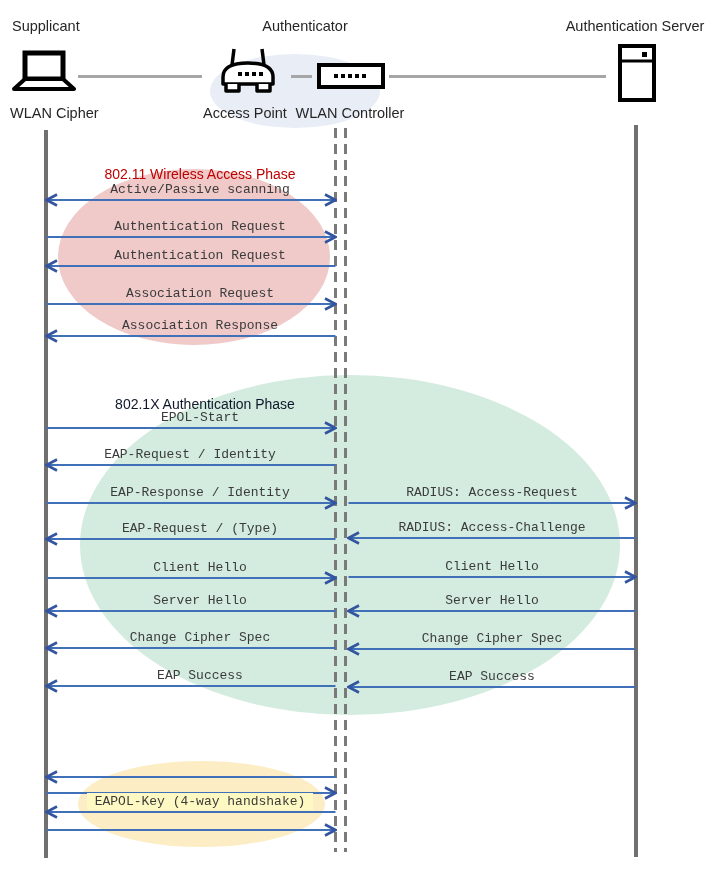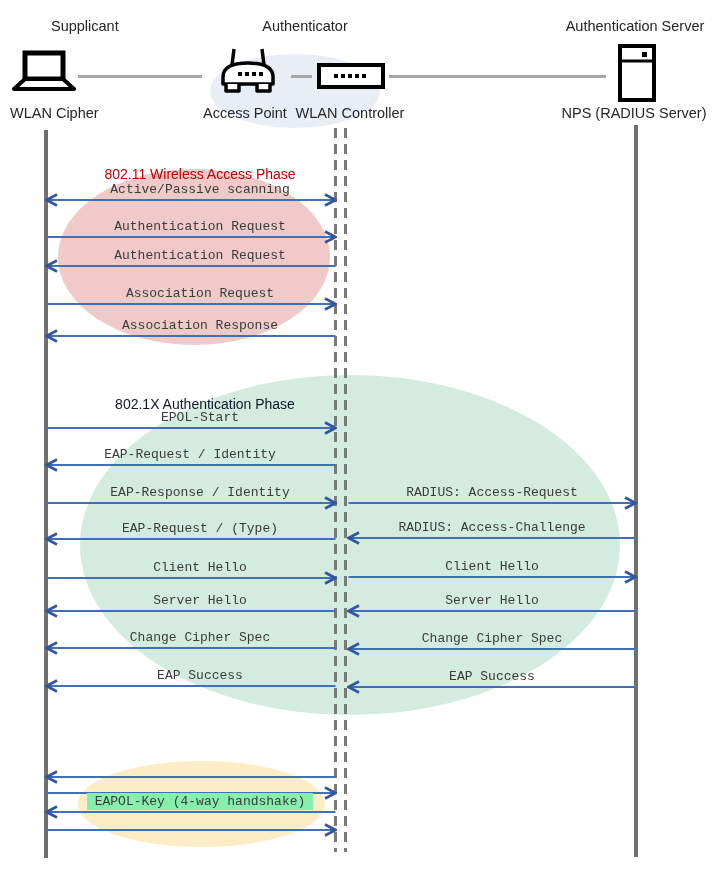--- a/index.html
+++ b/index.html
@@ -29,34 +29,34 @@
 
   .phase-title{position:absolute;font-size:14px;white-space:nowrap;text-align:center;margin-top:20px;}
   .phase-title.red{color:#C00000;}
   .phase-title.green{color:#0f172a;line-height:16px;}
   .phase-title.orange{color:#ED7D31;line-height:17px;}
 
   .msg-label{
     position:absolute;font-size:13px;color:#3B3B3B;text-align:center;
     height:16px;line-height:16px;white-space:nowrap;font-family:Liberation Mono, monospace;
   }
-  .msg-label .boxed{background:#86efac;padding:1px 8px;}
+  .msg-label .boxed{background:#fef9c3;padding:1px 8px;}
   .msg-arrow{position:absolute;overflow:visible;}
 </style>
 </head>
 <body>
 
 <div class="canvas">
 
   <div class="ellipse lavender"></div>
   <div class="ellipse pink"></div>
   <div class="ellipse green"></div>
   <div class="ellipse yellow"></div>
 
-  <div class="role-label" style="left:12px;margin-left:39px;">Supplicant</div>
+  <div class="role-label" style="left:12px;">Supplicant</div>
   <div class="role-label centered" style="left:225px;width:160px;">Authenticator</div>
   <div class="role-label centered" style="left:560px;width:150px;">Authentication Server</div>
 
   <div class="hline" style="left:78px;width:124px;"></div>
   <div class="hline" style="left:291px;width:21px;"></div>
   <div class="hline" style="left:389px;width:217px;"></div>
 
   <svg class="icon" style="left:12px;top:50px;" width="64" height="42" viewBox="0 0 64 42">
     <rect x="13" y="3" width="38" height="26" fill="#fff" stroke="#000" stroke-width="5"></rect>
     <path d="M2 39 L13 29 L51 29 L62 39 Z" fill="#fff" stroke="#000" stroke-width="4" stroke-linejoin="round"></path>
@@ -84,21 +84,20 @@
 
   <svg class="icon" style="left:617px;top:44px;" width="40" height="58" viewBox="0 0 40 58">
     <rect x="3" y="2" width="34" height="54" fill="#fff" stroke="#000" stroke-width="4"></rect>
     <line x1="3" y1="17" x2="37" y2="17" stroke="#000" stroke-width="3"></line>
     <rect x="25" y="8" width="5" height="5" fill="#000"></rect>
   </svg>
 
   <div class="device-label" style="left:10px;">WLAN Cipher</div>
   <div class="device-label centered" style="left:185px;width:120px;">Access Point</div>
   <div class="device-label centered" style="left:290px;width:120px;">WLAN Controller</div>
-  <div class="device-label centered" style="left:554px;width:160px;">NPS (RADIUS Server)</div>
 
   <div class="lifeline solid" style="left:44px;top:130px;height:728px;"></div>
   <div class="lifeline dashed" style="left:334px;top:128px;height:724px;"></div>
   <div class="lifeline dashed" style="left:344px;top:128px;height:724px;"></div>
   <div class="lifeline solid" style="left:634px;top:125px;height:732px;"></div>
 
   <div class="phase-title red" style="left:45px;top:146px;width:310px;">802.11 Wireless Access Phase</div>
   <div class="phase-title green" style="left:45px;top:376px;width:320px;">802.1X Authentication Phase</div>
 
   <div id="messages-layer">

